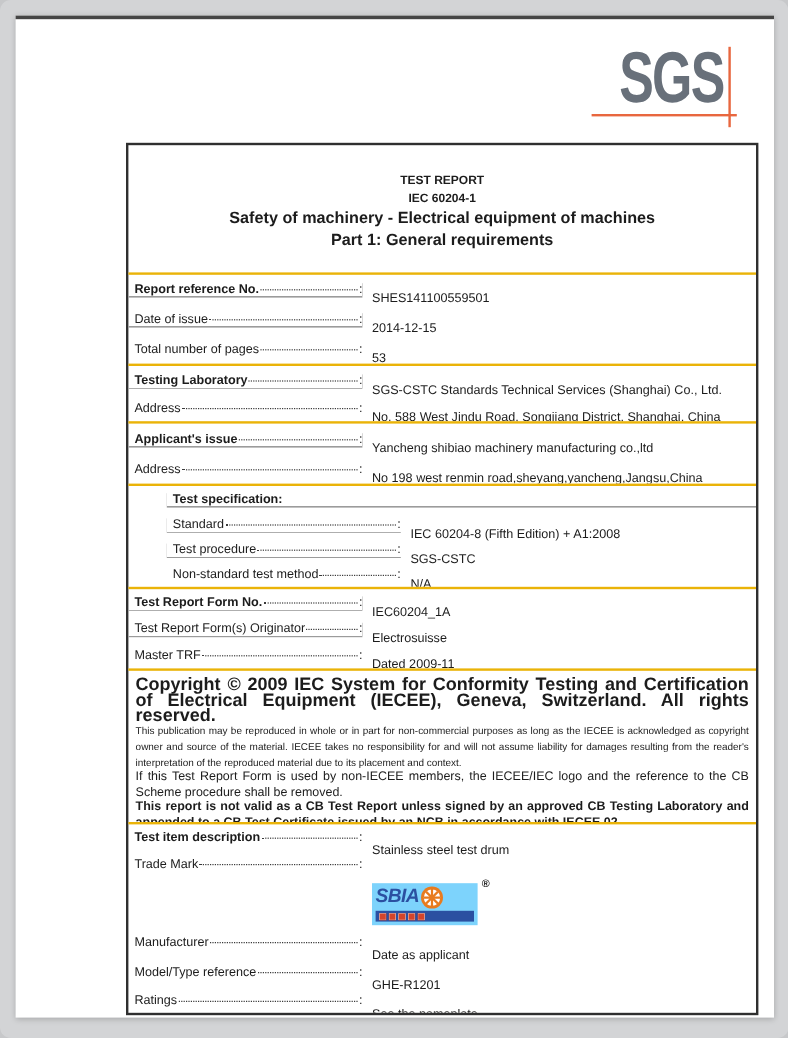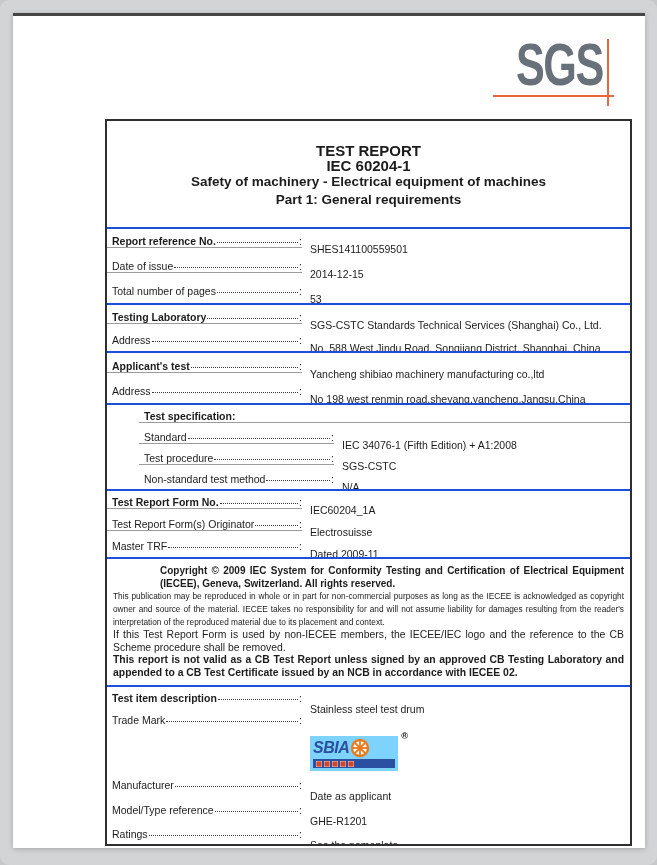--- a/index.html
+++ b/index.html
@@ -13,47 +13,47 @@
                  font-size:9.5px; font-weight:bold; color:#1c1c1c; }
   .sgs-logo { position:absolute; left:503px; top:27px; font-size:60px; line-height:44px;
               font-weight:bold; color:#68707a; transform:scaleX(.72); transform-origin:left top;
               letter-spacing:-2px; }
   .sgs-hline { position:absolute; left:480px; top:79px; width:121px; height:2px; background:#e8673f; }
   .sgs-vline { position:absolute; left:594px; top:23px; width:2px; height:67px; background:#e8673f; }
 
   
   .doc-table { position:absolute; left:92px; top:103px; width:527px; height:727px;
                border:2px solid #2f2f2f; background:#fff; color:#1c1c1c; }
-  .sec { border-top:2px solid #1d4ed8; position:relative; overflow:hidden; }
+  .sec { border-top:2px solid #eab308; position:relative; overflow:hidden; }
   .sec::before { content:""; position:absolute; left:192px; top:-7px; width:2px; height:7px; background:#4a4a4a; }
   .sec.no-tick::before { display:none; }
 
   .title-block { height:106px; text-align:center; font-weight:bold; padding-top:22px; }
-  .title-block .t-sm { font-size:15px; line-height:15px; }
+  .title-block .t-sm { font-size:10px; line-height:15px; }
   .title-block .t-lg { font-size:13.5px; line-height:18px; }
 
   .row { display:flex; align-items:center; }
   .s1 .row { height:24.66px; } .s2 .row { height:23px; } .s3 .row { height:25px; }
   .s4 .row { height:21px;padding-left:32px; }   .s5 .row { height:22px; }
   .r-desc { height:22px; } .r-tm { height:64px; align-items:flex-start !important; padding-top:5px; }
   .r-man { height:24px; } .r-mod { height:26px;justify-content:center; } .r-rat { height:21px; }
 
   .cell-label { width:195px; display:flex; align-items:baseline; padding-left:5px; font-size:10.5px; flex:none; }
   .row.lined .cell-label { box-shadow:0 1px 0 #9b9b9b; }
   .lbl { white-space:nowrap; }
   .bold { font-weight:bold; }
   .leader { flex:1; min-width:6px; border-bottom:1.4px dotted #3a3a3a; position:relative; top:-2px; margin:0 1px; }
   .colon::after { content:":"; }
   .cell-value { flex:1; padding-left:8px; font-size:10.5px;margin-top:16px; }
   .heading-row .cell-label { width:100%; }
   .low { position:relative; top:3px; display:inline-block; }
 
   
   .s6 { height:128px; padding:5px 6px 0 6px; }
-  .cp-bold { font-size:10px; font-weight:bold; text-align:justify; line-height:13px;margin-left:47px; }
+  .cp-bold { font-size:15px; font-weight:bold; text-align:justify; line-height:13px; }
   .cp-fine { font-size:8.3px; text-align:justify; line-height:13px; }
   .cp-note { font-size:10.4px; text-align:justify; line-height:12.5px; }
 
   
   .tm-wrap { position:relative; display:inline-block; margin-top:6px; }
   .tm-logo { width:88px; background:#7dd3fc; padding:2px 3px 3px 3px; }
   .tm-top { display:flex; align-items:center; gap:1px; }
   .tm-text { font-size:16px; font-weight:800; color:#2b50a1; letter-spacing:-.5px; font-style:italic; }
   .tm-bar { height:9px; background:#2b50a1; margin-top:1px; display:flex; align-items:center; gap:2px; padding:0 3px; }
   .tm-char { width:6px; height:6px; background:#d3452b; box-shadow:inset 0 0 0 .5px #f0c6ba; flex:none; }
@@ -123,21 +123,21 @@
               <span class="leader"></span>
               <span class="colon"></span>
             </div>
           <div class="cell-value"><span>No. 588 West Jindu Road, Songjiang District, Shanghai, China</span></div>
         </div>
       </div>
 
       <div class="sec s3 sec-heights-3">
         <div class="row lined">
           <div class="cell-label">
-              <span class="lbl bold">Applicant's test</span>
+              <span class="lbl bold">Applicant's issue</span>
               <span class="leader"></span>
               <span class="colon"></span>
             </div>
           <div class="cell-value"><span>Yancheng shibiao machinery manufacturing co.,ltd</span></div>
         </div>
         <div class="row">
           <div class="cell-label">
               <span class="lbl">Address</span>
               <span class="leader"></span>
               <span class="colon"></span>
@@ -151,21 +151,21 @@
           <div class="cell-label">
               <span class="lbl bold">Test specification:</span>
             </div>
         </div>
         <div class="row lined">
           <div class="cell-label">
               <span class="lbl">Standard</span>
               <span class="leader"></span>
               <span class="colon"></span>
             </div>
-          <div class="cell-value"><span>IEC 34076-1 (Fifth Edition) + A1:2008</span></div>
+          <div class="cell-value"><span>IEC 60204-8 (Fifth Edition) + A1:2008</span></div>
         </div>
         <div class="row lined">
           <div class="cell-label">
               <span class="lbl">Test procedure</span>
               <span class="leader"></span>
               <span class="colon"></span>
             </div>
           <div class="cell-value"><span>SGS-CSTC</span></div>
         </div>
         <div class="row">

